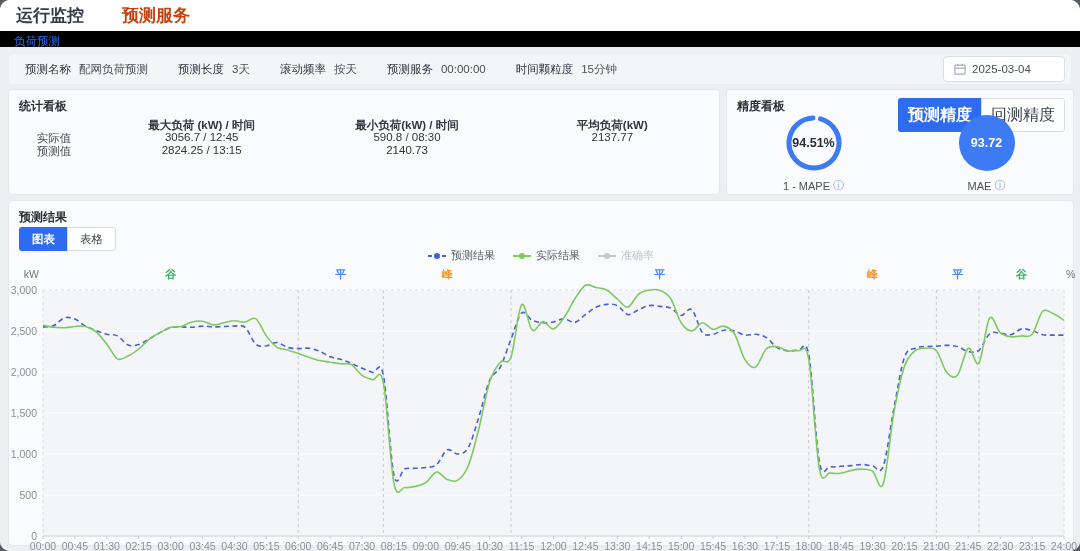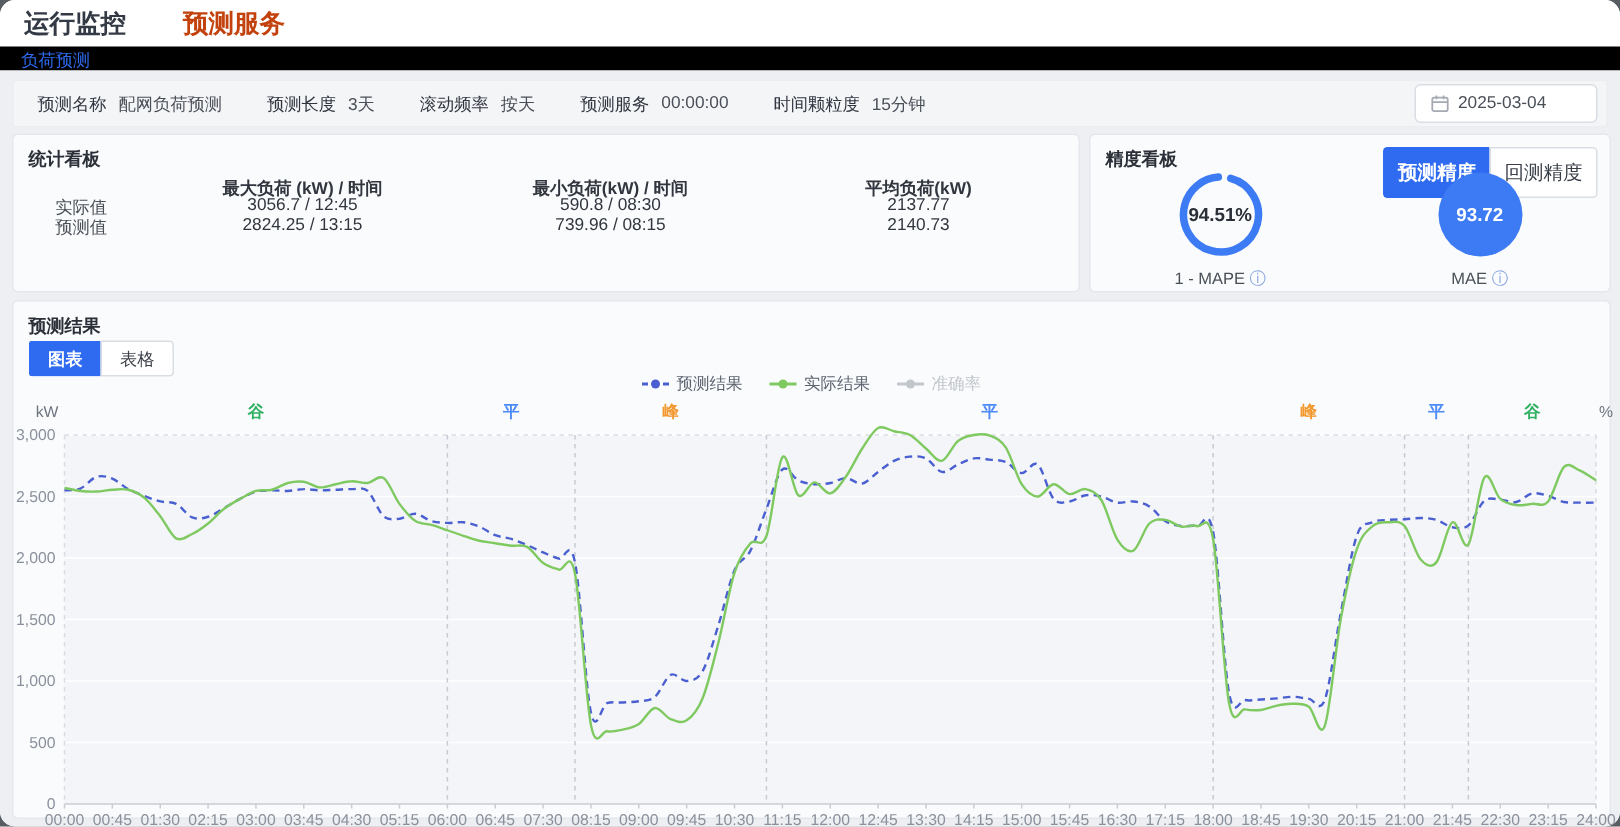--- a/index.html
+++ b/index.html
@@ -27,21 +27,21 @@
   .card.stats{top:42px;left:8px;width:710px;height:104px;}
   .card.accuracy{top:42px;left:726px;width:346px;height:104px;}
   .card.results{top:153px;left:8px;width:1064px;height:344px;}
   
   .stats-grid{position:absolute;top:28px;left:0;right:4px;display:grid;grid-template-columns:90px 1fr 1fr 1fr;}
   .stats-grid .cell{font-size:11.5px;color:#30353e;text-align:center;height:13px;}
   .stats-grid .hcell{font-weight:700;}
   .stats-grid .rlabel{color:#4a5058;font-family:Liberation Mono, monospace;}
   
   .seg{display:flex;}
-  .seg .segbtn{font-size:13px;height:22px;padding:16px 9px;border:1px solid #d9dde4;background:#fff;color:#3a3f48;cursor:pointer;display:flex;align-items:center;border-radius:0 3px 3px 0;}
+  .seg .segbtn{font-size:16px;height:22px;padding:16px 9px;border:1px solid #d9dde4;background:#fff;color:#3a3f48;cursor:pointer;display:flex;align-items:center;border-radius:0 3px 3px 0;}
   .seg .segbtn:first-child{border-radius:3px 0 0 3px;border-right:none;}
   .seg .segbtn.active{background:#2e6bf0;border-color:#2e6bf0;color:#fff;font-weight:700;}
   .acc-seg{position:absolute;top:8px;right:8px;}
   .view-seg{position:absolute;top:26px;left:10px;}
   .view-seg .segbtn{font-size:11.5px;height:24px;padding:0 12px;}
   
   .gauges{position:absolute;top:24px;left:0;right:0;display:flex;justify-content:space-around;}
   .gauge{display:flex;flex-direction:column;align-items:center;width:140px;}
   .gauge .gwrap{position:relative;width:58px;height:58px;}
   .gauge .gval{position:absolute;top:0;left:0;right:0;bottom:0;display:flex;align-items:center;justify-content:center;font-size:12.5px;font-weight:700;color:#2a2f38;}
@@ -112,21 +112,20 @@
           <div class="cell"></div>
           <div class="cell hcell">最大负荷 (kW) / 时间</div>
           <div class="cell hcell">最小负荷(kW) / 时间</div>
           <div class="cell hcell">平均负荷(kW)</div>
           <div class="cell rlabel">实际值</div>
           <div class="cell">3056.7 / 12:45</div>
           <div class="cell">590.8 / 08:30</div>
           <div class="cell">2137.77</div>
           <div class="cell rlabel">预测值</div>
           <div class="cell">2824.25 / 13:15</div>
-          <div class="cell">739.96 / 08:15</div>
           <div class="cell">2140.73</div>
         </div>
     </div>
 
     <div class="card accuracy">
       <div class="card-title">精度看板</div>
       <div class="seg acc-seg" id="accButtons">
           <button class="segbtn active">预测精度</button>
           <button class="segbtn">回测精度</button>
         </div>

